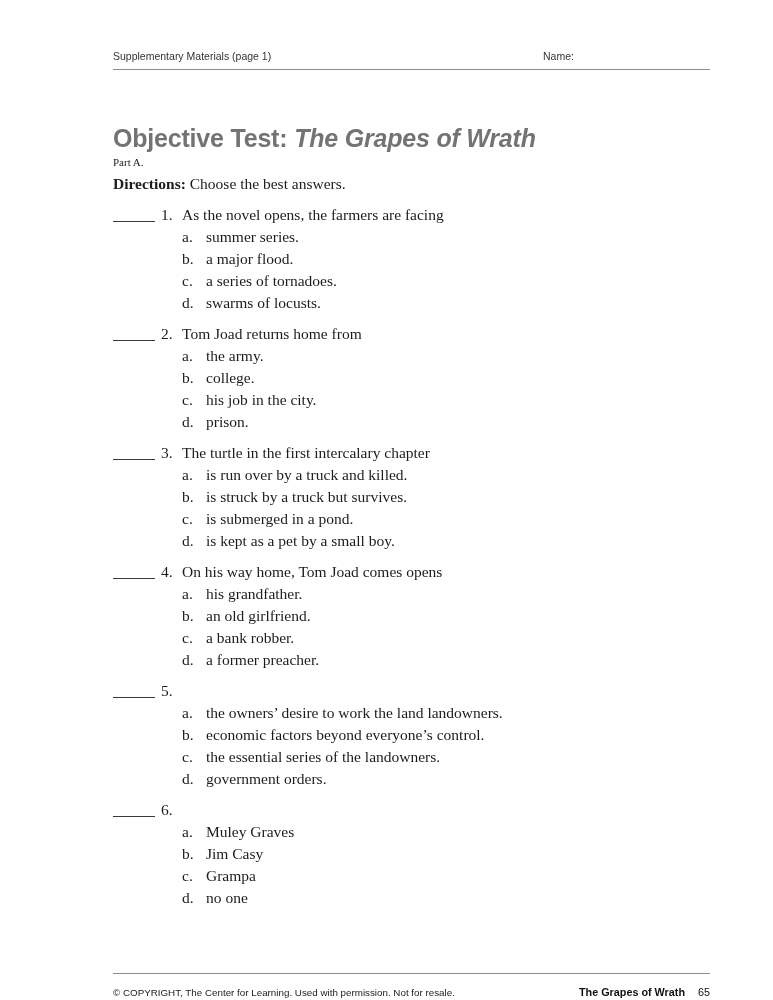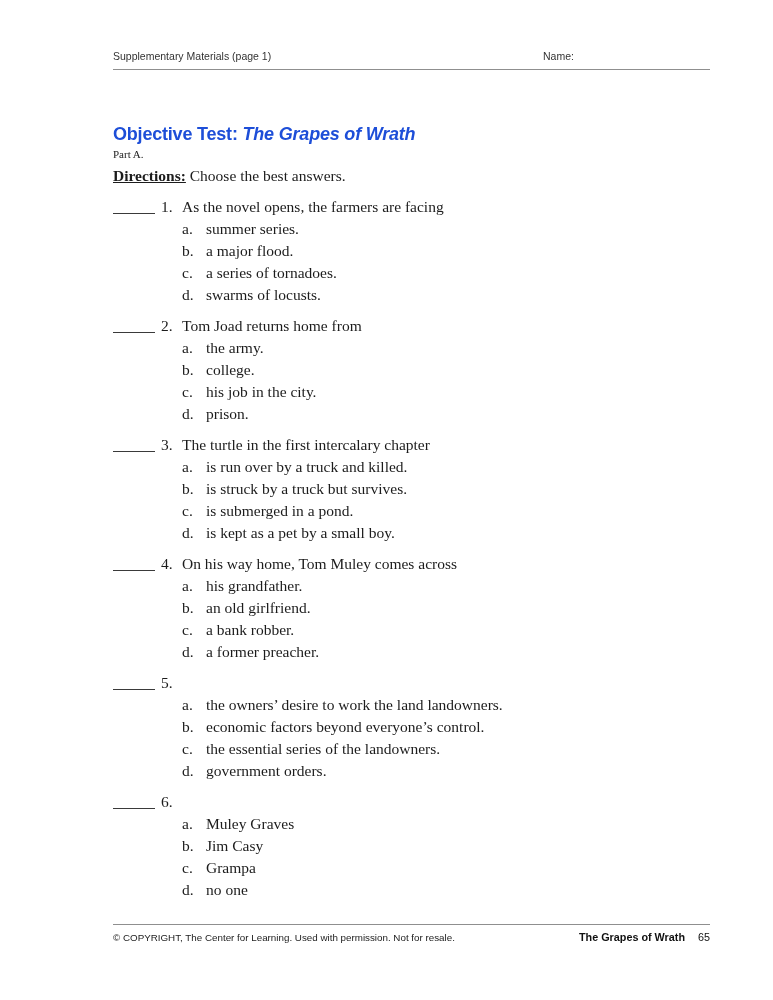--- a/index.html
+++ b/index.html
@@ -24,53 +24,53 @@
     border-bottom: 1px solid #8f8f8f;
     padding-bottom: 7px;
     gap: 16px;
   }
   .header-name { margin-left: auto; width: 167px; }
 
   .doc-title {
     margin: 54px 0 0 0;
     font-family: "Liberation Sans", sans-serif;
     font-weight: bold;
-    font-size: 18px;
+    font-size: 25px;
     letter-spacing: -0.2px;
-    color: #1d4ed8;
+    color: #737373;
   }
   .doc-title .book { font-style: italic; }
 
   .part-label { margin-top: 3px; font-weight: normal; font-size: 11px; }
 
   .directions { margin-top: 5px; font-size: 15.5px; line-height: 22px; }
-  .directions .dir-label { font-weight: bold; text-decoration: underline; }
+  .directions .dir-label { font-weight: bold; }
 
   .questions { margin-top: 7px; }
   .question { margin-top: 9px; font-size: 15.5px; line-height: 22px; }
   .q-line { display: flex; align-items: flex-start; }
   .answer-blank {
     flex: 0 0 42px;
     margin-right: 6px;
     height: 17px;
     border-bottom: 1px solid #3a3a3a;
   }
   .q-num { flex: 0 0 21px; }
   .q-text { flex: 1; }
   .option { display: flex; margin-left: 69px; }
   .opt-letter { flex: 0 0 24px; }
   .opt-text { flex: 1; }
 
   .footer {
     position: absolute;
     left: 113px;
     right: 63px;
-    top: 924px;
+    top: 973px;
     border-top: 1px solid #8f8f8f;
-    padding-top: 6px;
+    padding-top: 12px;
     display: flex;
     align-items: center;
     font-family: "Liberation Sans", sans-serif;
   }
   .footer-left { font-size: 9.8px; color: #222222; }
   .footer-right { margin-left: auto; display: flex; align-items: baseline; gap: 13px; }
   .footer-book { font-size: 10.8px; font-weight: bold; color: #111111; }
   .footer-page { font-size: 10.8px; color: #111111; }
 </style>
 </head>
@@ -172,21 +172,21 @@
         <span class="opt-letter">d.</span>
         <span class="opt-text">is kept as a pet by a small boy.</span>
       </div>
           </div>
   </div>
 
   <div class="question">
     <div class="q-line">
       <span class="answer-blank"></span>
       <span class="q-num">4.</span>
-      <span class="q-text">On his way home, Tom Muley comes across</span>
+      <span class="q-text">On his way home, Tom Joad comes opens</span>
     </div>
     <div class="options">
 
     <div class="option">
         <span class="opt-letter">a.</span>
         <span class="opt-text">his grandfather.</span>
       </div>
             <div class="option">
         <span class="opt-letter">b.</span>
         <span class="opt-text">an old girlfriend.</span>

